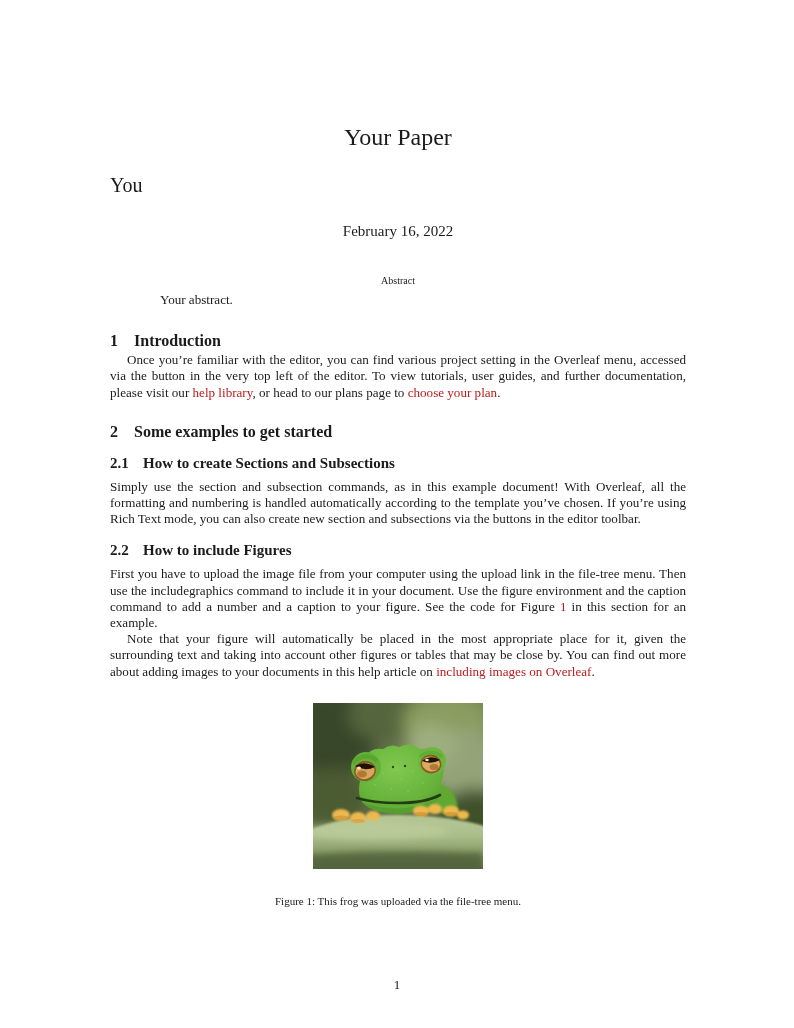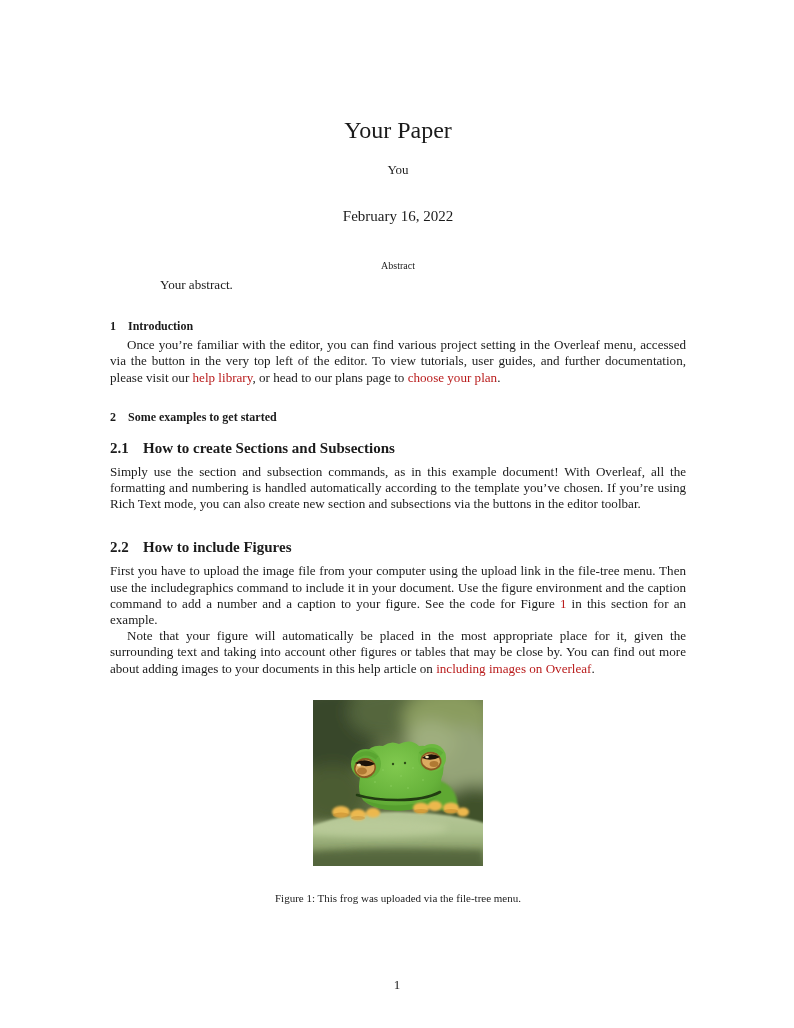--- a/index.html
+++ b/index.html
@@ -1,37 +1,37 @@
 <!DOCTYPE html>
 <html><head>
 <meta charset="utf-8">
 <style>
   html,body { margin:0; padding:0; background:#ffffff; }
   .page {
     position:relative; width:794px; height:1028px; background:#ffffff;
     overflow:hidden; color:#1b1b1b;
     font-family:"Liberation Serif","DejaVu Serif",serif;
   }
-  .content { position:absolute; left:110px; top:5px; width:576px; }
+  .content { position:absolute; left:110px; top:12px; width:576px; }
 
   .title   { margin:0; padding-top:110px; font-size:24px; line-height:30px; font-weight:normal; text-align:center; }
-  .author  { margin-top:16px; font-size:13px; line-height:18px; text-align:center; }
+  .author  { margin-top:24px; font-size:20px; line-height:18px; }
   .date    { margin-top:28px; font-size:15px; line-height:18px; text-align:center; }
 
   .abs-head { margin-top:33px; font-size:10px; line-height:16px; font-weight:normal; text-align:center; }
   .abs-body { margin:3px 48px 0 50px; font-size:13.1px; line-height:16.2px; }
 
-  h2 { margin:0; font-size:12px;  line-height:22px; font-weight:bold; }
+  h2 { margin:0; font-size:16px;  line-height:22px; font-weight:bold; }
   h3 { margin:0; font-size:15px;  line-height:19px; font-weight:bold; }
   h2 .num { display:inline-block; margin-right:1em; }
   h3 .num { display:inline-block; margin-right:0.95em; }
   .mt-s1 { margin-top:22px; }
   .mt-s2 { margin-top:20px; }
   .mt-s21 { margin-top:11px; }
-  .mt-s22 { margin-top:26px; }
+  .mt-s22 { margin-top:14px; }
 
   p { margin:0; font-size:13.1px; line-height:16.2px; text-align:justify; }
   p.first  { margin-top:11px; }
   p.firstb { margin-top:6px; }
   p.indent { text-indent:17px; }
 
   .link { color:#b91c1c; text-decoration:none; cursor:pointer; }
 
   figure { margin:23px auto 0 auto; width:170px; height:166px; padding:0; }
   figure svg { display:block; }

